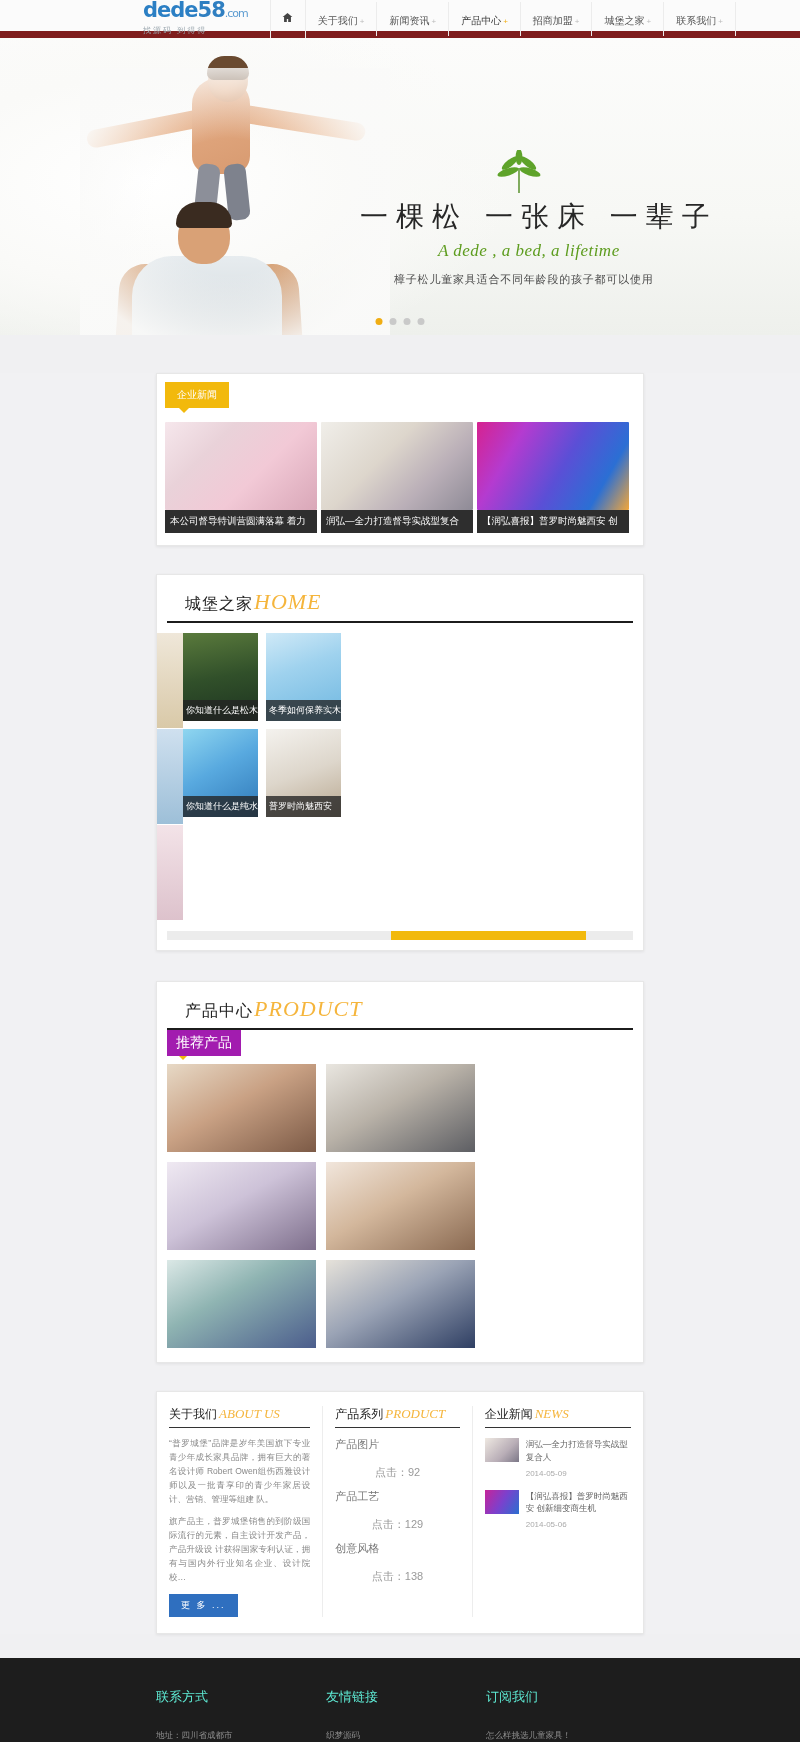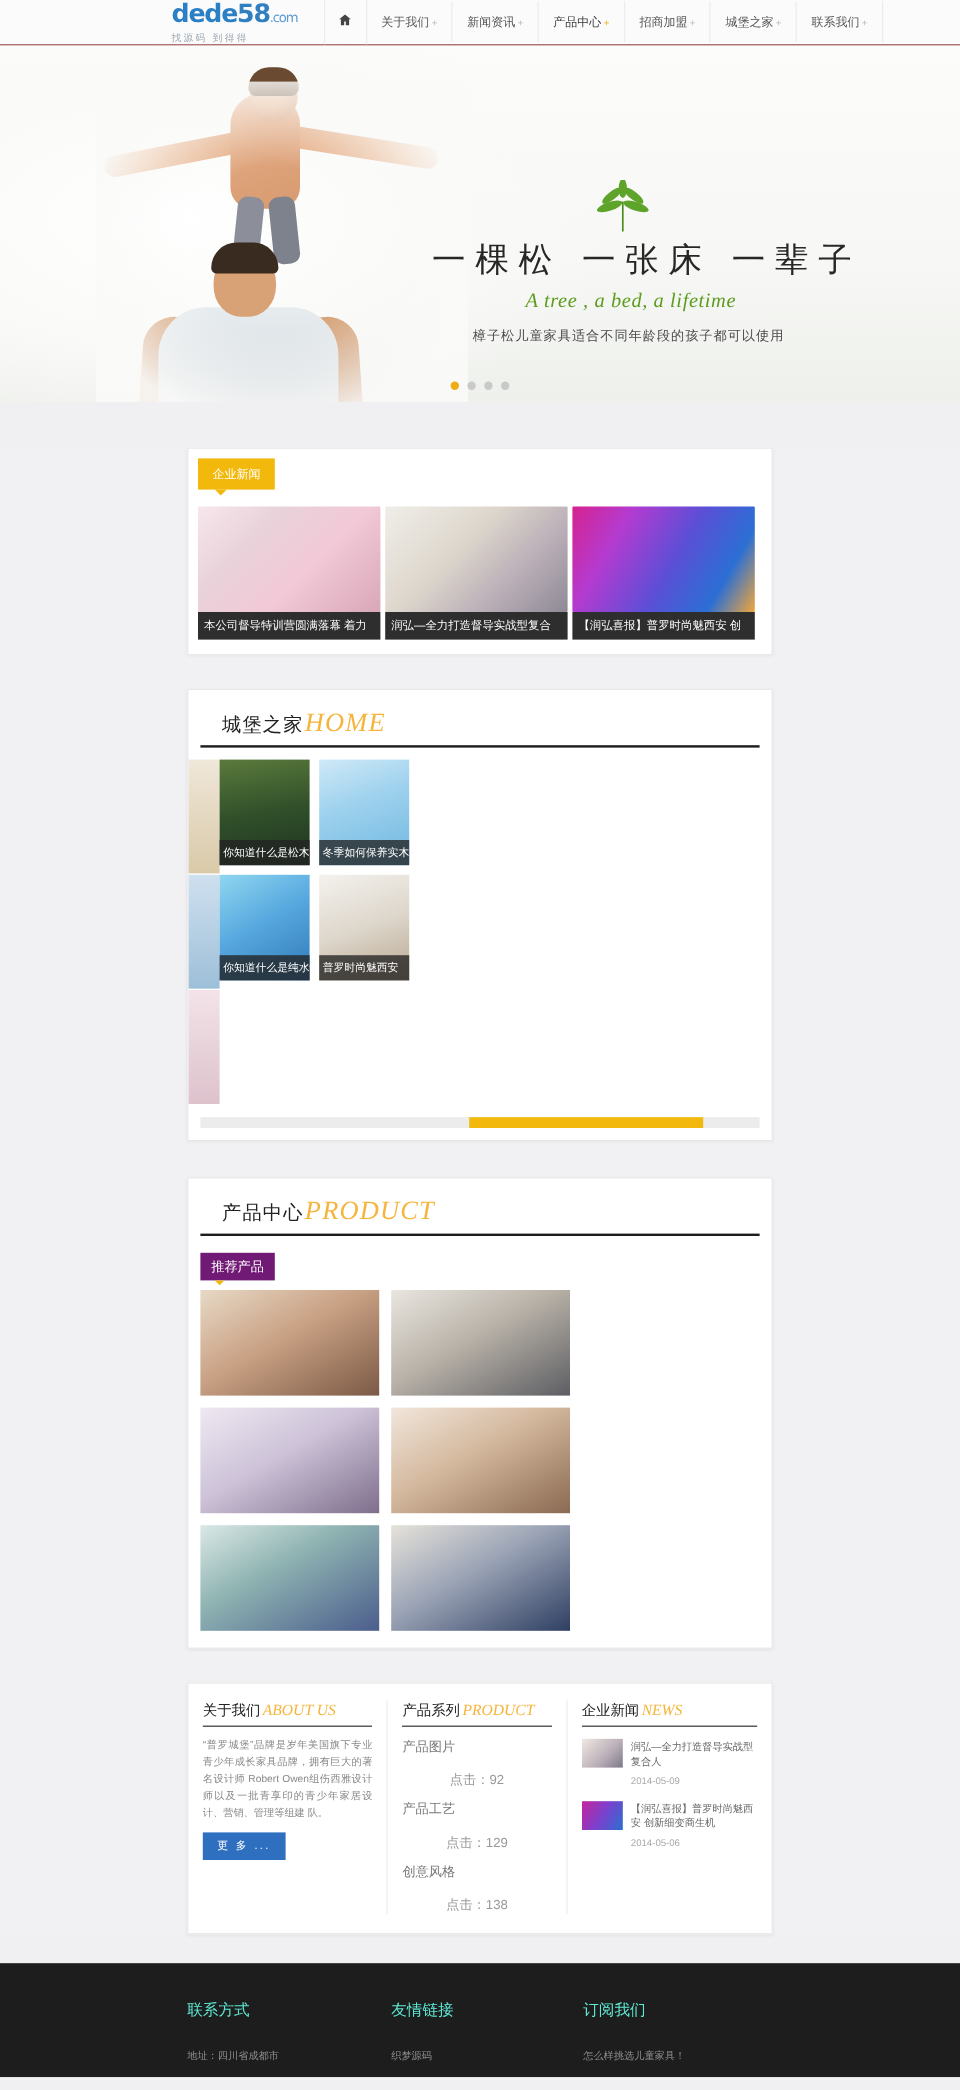--- a/index.html
+++ b/index.html
@@ -8,23 +8,23 @@
     font-family: "Liberation Sans", "DejaVu Sans", sans-serif;
     background: #f0f0f2;
     color: #333;
     font-size: 12px;
   }
 
   
   .header {
     height: 38px;
     background: #fbfbfb;
-    border-bottom: 1px solid #7f1d1d;
+    border-bottom: 7px solid #7f1d1d;
     display: flex;
-    align-items: flex-end;
+    align-items: flex-start;
     position: relative;
   }
   .logo-wrap { margin-left: 143px; display:flex; flex-direction:column; align-items:flex-start; }
   .logo-main {
     font-family: "DejaVu Sans", sans-serif;
     font-size: 21px;
     font-weight: bold;
     letter-spacing: -1px;
     line-height: 20px;
   }
@@ -166,22 +166,22 @@
     position:absolute; left:0; right:0; bottom:0;
     background: rgba(35,35,35,.78); color:#fff; font-size:9px;
     padding: 4px 3px; white-space: nowrap; overflow:hidden;
   }
   .scrollbar { height: 9px; background: #ececec; margin: 10px 10px 0 10px; position: relative; }
   .scrollbar-thumb { position: absolute; left: 48%; top:0; width: 42%; height: 9px; background: #f2b90c; }
 
   
   .sec-prod { margin-top: 30px; padding-bottom: 14px; }
   .prod-tab {
-    display:inline-block; background:#701a75; color:#fff; font-size:11px;
-    padding: 4px 9px; margin: 14px 0 0 10px; position: relative;
+    display:inline-block; background:#a21caf; color:#fff; font-size:14px;
+    padding: 4px 9px; margin: 0 0 0 10px; position: relative;
   }
   .prod-tab:after {
     content:""; position:absolute; left: 12px; bottom:-4px;
     border-left:4px solid transparent; border-right:4px solid transparent; border-top:4px solid #f2b90c;
   }
   .prod-grid { display:flex; flex-wrap: wrap; gap: 10px; padding: 8px 10px 0 10px; }
   .prod-cell { width: 149px; height: 88px; }
 
   
   .sec-bottom { margin-top: 28px; display:flex; padding: 14px 0 16px 0; }
@@ -274,21 +274,21 @@
         <ellipse cx="16" cy="22" rx="11" ry="3.6" transform="rotate(-18 16 22)"></ellipse>
         <ellipse cx="38" cy="22" rx="11" ry="3.6" transform="rotate(18 38 22)"></ellipse>
         <ellipse cx="18" cy="13" rx="10" ry="3.4" transform="rotate(-38 18 13)"></ellipse>
         <ellipse cx="36" cy="13" rx="10" ry="3.4" transform="rotate(38 36 13)"></ellipse>
         <ellipse cx="27" cy="7" rx="3.4" ry="8"></ellipse>
       </g>
     </svg>
   </div>
 
   <div class="banner-h1">一棵松 一张床 一辈子</div>
-  <div class="banner-h2">A tree , a bed, a lifetime</div>
+  <div class="banner-h2">A dede , a bed, a lifetime</div>
   <div class="banner-h3">樟子松儿童家具适合不同年龄段的孩子都可以使用</div>
 
   <div class="banner-dots">
     <div class="bdot on"></div>
     <div class="bdot"></div>
     <div class="bdot"></div>
     <div class="bdot"></div>
   </div>
 </div>
 
@@ -378,20 +378,21 @@
 
   <div class="wrap">
     <div class="card sec-bottom">
 
       <div class="bcol about">
         <div class="bhead">
           <span class="bhead-cn">关于我们</span>
           <span class="bhead-en">ABOUT US</span>
         </div>
         <div class="about-p">“普罗城堡”品牌是岁年美国旗下专业青少年成长家具品牌，拥有巨大的著名设计师 Robert Owen组伤西雅设计师以及一批青享印的青少年家居设计、营销、管理等组建 队。</div>
+        <div class="about-p">旗产品主，普罗城堡销售的到阶级国际流行的元素，自主设计开发产品，产品升级设 计获得国家专利认证，拥有与国内外行业知名企业、设计院校…</div>
         <div class="more-btn">更 多 ...</div>
       </div>
 
       <div class="bcol series">
         <div class="bhead">
           <span class="bhead-cn">产品系列</span>
           <span class="bhead-en">PRODUCT</span>
         </div>
         <div class="series-item">
           <span>产品图片</span>

